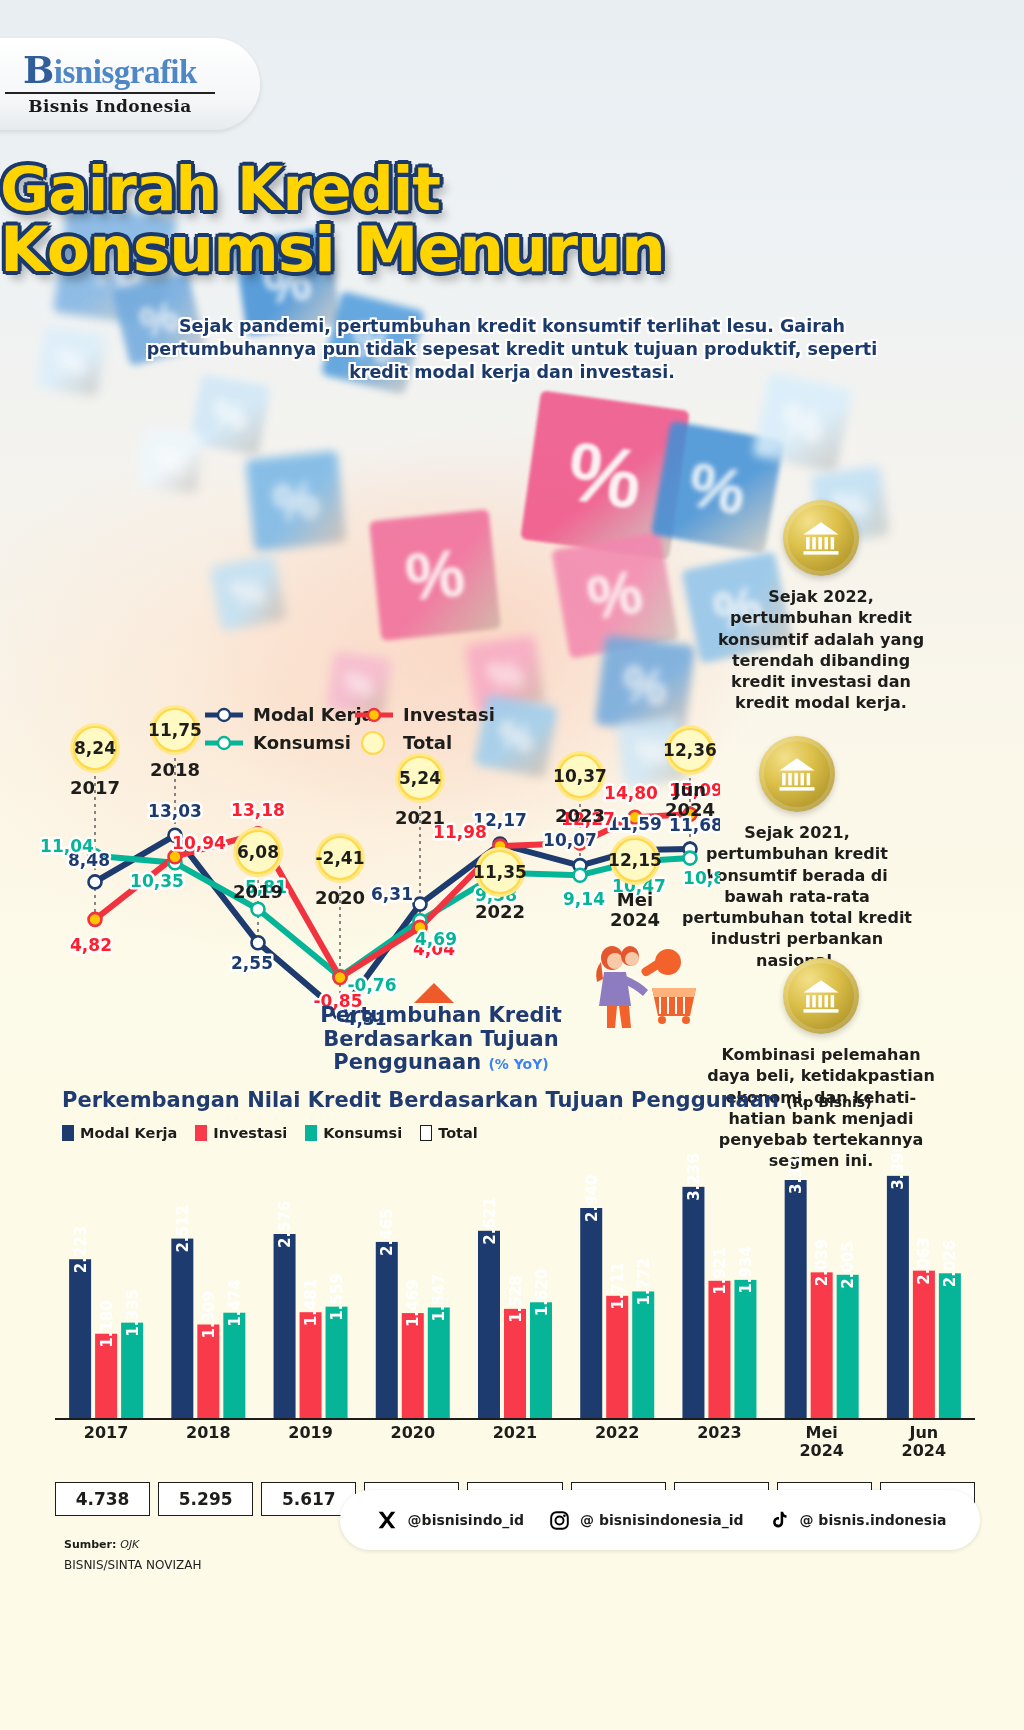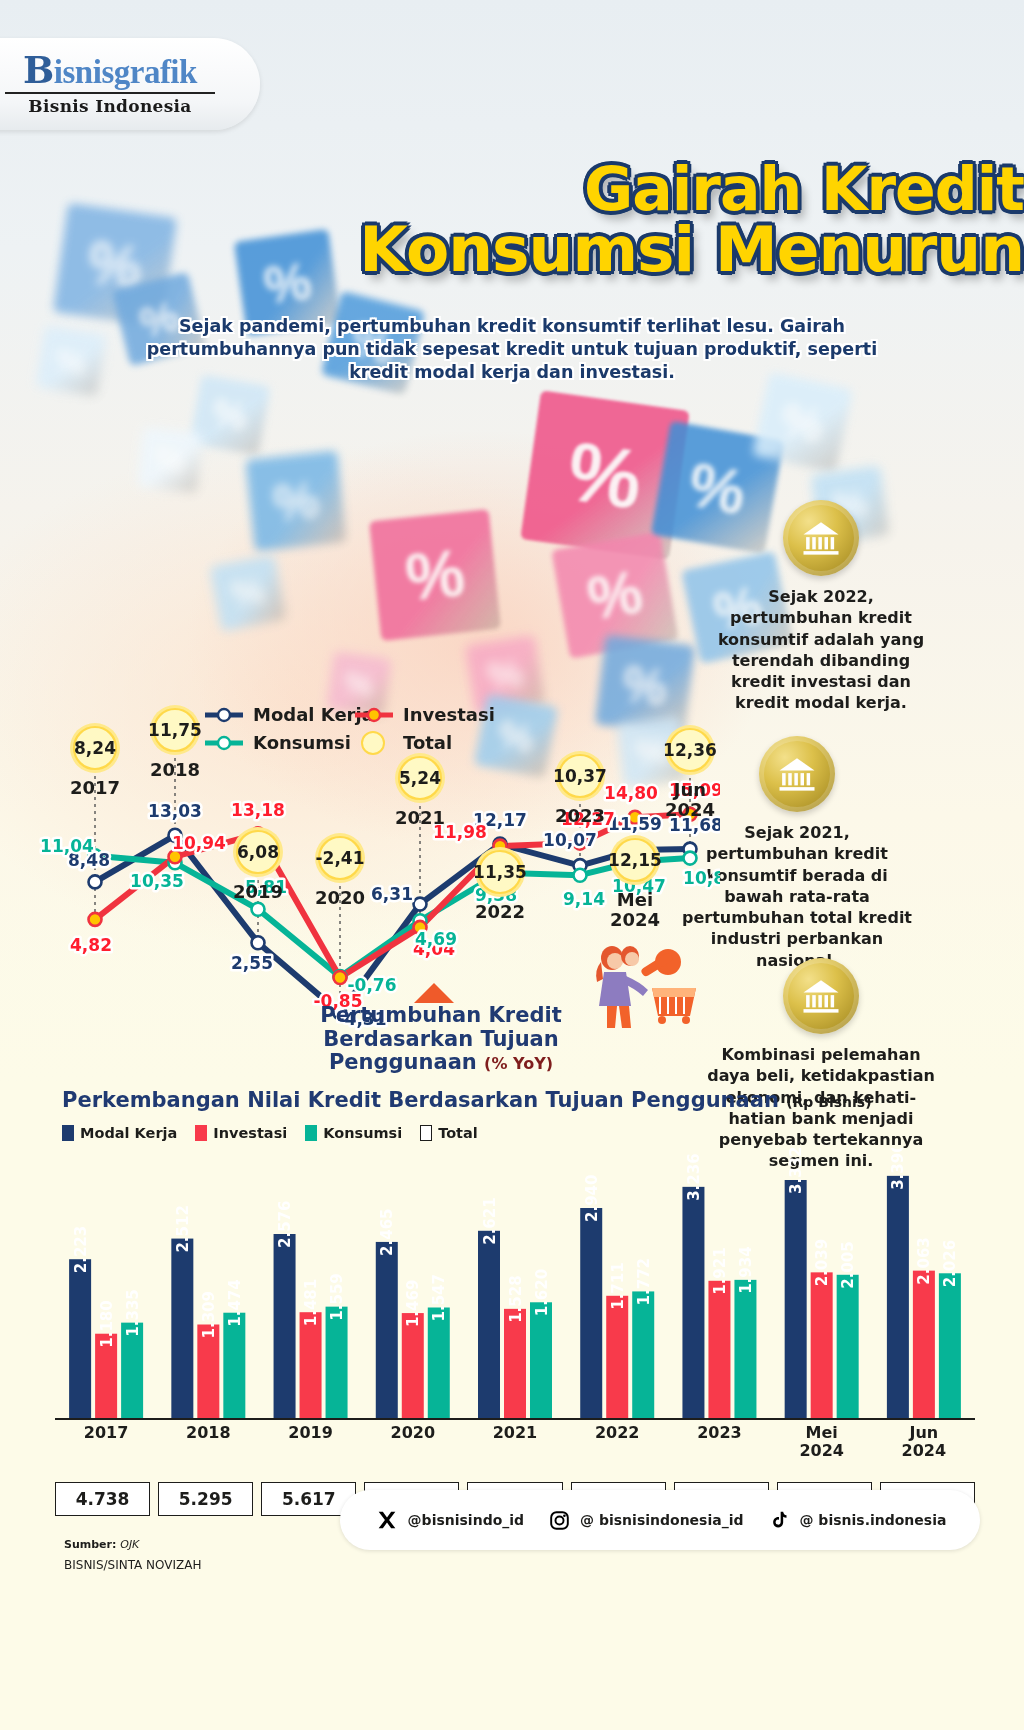--- a/index.html
+++ b/index.html
@@ -41,21 +41,21 @@
     box-shadow:0 2px 5px rgba(0,0,0,.10);
     display:flex; flex-direction:column; align-items:center; justify-content:center;
   }
   .logo-main { font-family:"Liberation Serif", serif; font-size:33px; font-weight:700; color:#4f86c6; letter-spacing:-.5px; line-height:1; }
   .logo-main b { font-family:"DejaVu Serif", serif; font-size:37px; color:#2f5e99; }
   .logo-rule { width:210px; height:2px; background:#222; margin:3px 0 2px; }
   .logo-sub { font-family:"DejaVu Serif", serif; font-size:17px; font-weight:700; color:#1b1b1b; letter-spacing:.3px; }
 
   
   .headline {
-    position:absolute; left:0; top:160px; width:1024px; text-align:right;
+    position:absolute; left:0; top:160px; width:1024px; text-align:left;
     font-family:"DejaVu Sans", sans-serif;
     font-weight:700; font-size:60px; line-height:.98; color:#ffd400;
     letter-spacing:-1px;
     text-shadow:
       -3px -3px 0 #1b3a6b, 3px -3px 0 #1b3a6b, -3px 3px 0 #1b3a6b, 3px 3px 0 #1b3a6b,
       0 -4px 0 #1b3a6b, 0 4px 0 #1b3a6b, -4px 0 0 #1b3a6b, 4px 0 0 #1b3a6b,
       6px 8px 10px rgba(0,0,0,.30);
   }
   .headline .l2 { display:block; font-size:63px; }
 
@@ -86,21 +86,21 @@
 
   
   .linechart { position:absolute; left:0px; top:660px; width:720px; height:420px; }
   .linechart svg { display:block; }
 
   .lc-title {
     position:absolute; left:276px; top:1004px; width:330px; text-align:center;
     font-family:"DejaVu Sans", sans-serif; font-weight:700;
     font-size:21px; line-height:1.12; color:#203a72;
   }
-  .lc-title .unit { font-size:16px; color:#7f1d1d; }
+  .lc-title .unit { font-size:14px; color:#3b82f6; }
   .tri {
     position:absolute; left:414px; top:983px;
     width:0;height:0;border-left:20px solid transparent;border-right:20px solid transparent;border-bottom:20px solid #ef5a2a;
   }
 
   
   .shopper { position:absolute; left:582px; top:940px; width:120px; height:90px; }
 
   
   .bar-title {

